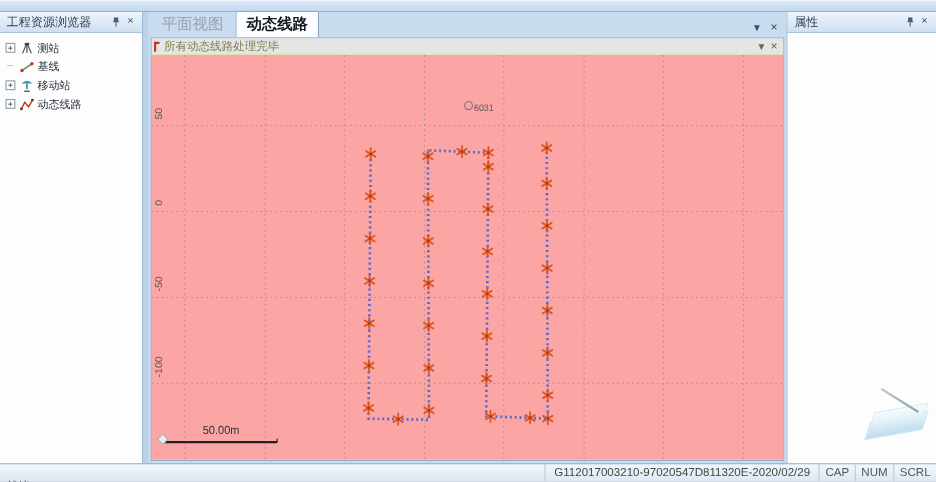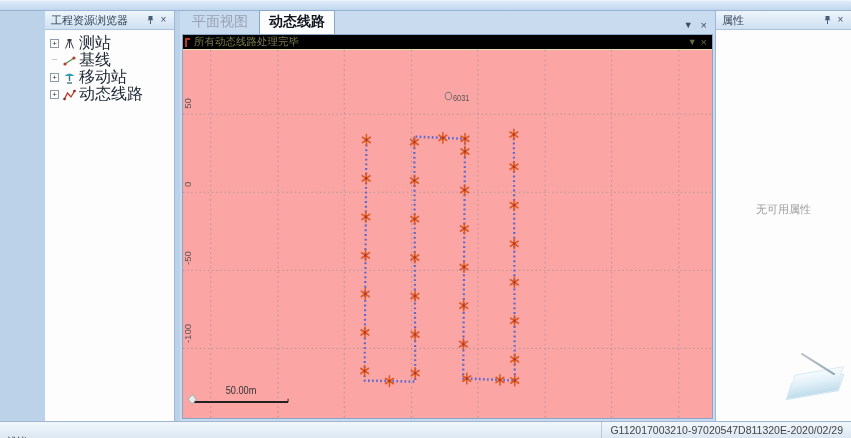--- a/index.html
+++ b/index.html
@@ -10,61 +10,61 @@
 
   
   .menubar { height:16px; background:linear-gradient(#f6fafd,#e7eff9);
              display:flex; align-items:center; padding-left:6px; gap:2px; flex:0 0 auto; }
   .menu-item { padding:1px 7px; font-size:11px; color:#1d2430; cursor:default; }
   .toolstrip { height:11px; flex:0 0 auto;
                background:linear-gradient(#dfebf8,#c2d7ee);
                border-top:1px solid #eef4fb; border-bottom:1px solid #96b3d4; }
 
   
-  .main { flex:1 1 auto; display:flex; min-height:0; background:#bcd2e8;margin-left:45px; }
+  .main { flex:1 1 auto; display:flex; min-height:0; background:#bcd2e8; }
 
   .panel { display:flex; flex-direction:column; background:#eaf1f9; }
   .left-panel  { width:130px; flex:0 0 auto; border-right:1px solid #9db8d6; }
   .right-panel { width:136px; flex:0 0 auto; border-left:1px solid #9db8d6; }
   .panel-header { height:19px; flex:0 0 auto; display:flex; align-items:center;
                   padding:0 4px 0 6px; color:#2f3f52; font-size:11px;
                   background:linear-gradient(#eef5fc,#cfe0f1);
                   border-bottom:1px solid #aac2dc; }
   .panel-header .ttl { flex:1 1 auto; white-space:nowrap; overflow:hidden; }
   .hdr-btn { width:13px; height:13px; display:flex; align-items:center; justify-content:center;
              color:#41526b; font-size:10px; line-height:1; cursor:default; }
   .panel-body { flex:1 1 auto; background:#fdfdfe; position:relative; }
 
   
   .tree { padding:5px 2px; }
   .tree-row { display:flex; align-items:center; height:17px; gap:3px; padding-left:3px; }
   .expander { width:9px; height:9px; border:1px solid #8c9bac; background:#fff;
               font-size:8px; line-height:7px; text-align:center; color:#333; flex:0 0 auto; }
   .expander.none { border:none; background:transparent; color:#9fb0c4; }
   .tree-ico { width:14px; height:12px; flex:0 0 auto; display:flex; align-items:center; justify-content:center; }
-  .tree-lbl { font-size:16px; color:#1c2530; white-space:nowrap;text-align:right; }
+  .tree-lbl { font-size:10px; color:#1c2530; white-space:nowrap;text-align:right; }
 
   
   .splitter { width:5px; flex:0 0 auto; background:#bcd2e8; cursor:col-resize; }
 
   
   .center { flex:1 1 auto; display:flex; flex-direction:column; min-width:0; background:#c9dcef; }
   .tabbar { height:23px; flex:0 0 auto; display:flex; align-items:flex-end;
             padding:3px 4px 0 2px; background:#c9dcef; }
   .tab { padding:2px 9px 3px; font-size:14px; color:#9aa2b4; margin-right:1px;
          border:1px solid transparent; border-bottom:none; cursor:default; }
   .tab.active { background:#fbfdff; border-color:#8aa6c6; border-radius:2px 2px 0 0;
                 color:#14181e; font-weight:bold; }
   .tab-ctrls { margin-left:auto; display:flex; gap:8px; align-items:center; padding:0 4px 3px 0; }
   .ctl { color:#3c4c63; font-size:9px; line-height:1; cursor:default; }
   .doc { flex:1 1 auto; margin:0 2px 2px 2px; background:#fff; border:1px solid #8aa6c6;
          display:flex; flex-direction:column; min-height:0; }
 
   
-  .notice { height:15px; flex:0 0 auto; background:#000000; border-bottom:1px solid #e3e0b4;
+  .notice { height:15px; flex:0 0 auto; background:#e5e5e5; border-bottom:1px solid #e3e0b4;
             display:flex; align-items:center; padding:0 5px 0 2px; gap:4px; }
   .notice-corner { width:5px; height:9px; border-left:2px solid #c0392b; border-top:2px solid #c0392b; }
   .notice-text { flex:1 1 auto; font-size:10.5px; color:#7d7c4e; }
   .notice .ctl { color:#6a6a3e; }
 
   
   .plot { flex:1 1 auto; position:relative; background:#fca5a5; min-height:0; }
   .plot svg { position:absolute; inset:0; }
 
   
@@ -425,27 +425,31 @@
         <span class="ttl">属性</span>
         <span class="hdr-btn">
           <svg width="9" height="10" viewBox="0 0 9 10">
               <path d="M2.5 1h4v3.2l1 1H1.5l1-1z" fill="#4a5d78"></path>
               <line x1="4.5" y1="5.2" x2="4.5" y2="9" stroke="#4a5d78" stroke-width="1"></line>
             </svg>
         </span>
         <span class="hdr-btn">×</span>
       </div>
       <div class="panel-body">
-        <div class="props-empty">无可用属性</div>
         <div class="watermark">
           <div class="wm-slab"></div>
           <div class="wm-top"></div>
           <div class="wm-pen"></div>
         </div>
       </div>
     </div>
   </div>
 
   <div class="statusbar">
     <span class="status-left">就绪</span>
     <span class="status-cell">G112017003210-97020547D811320E-2020/02/29</span>
+    <span id="status-toggles" style="display:flex;height:100%;">
+        <span class="status-toggle">CAP</span>
+        <span class="status-toggle">NUM</span>
+        <span class="status-toggle">SCRL</span>
+      </span>
   </div>
 </div>
 
 </body></html>

